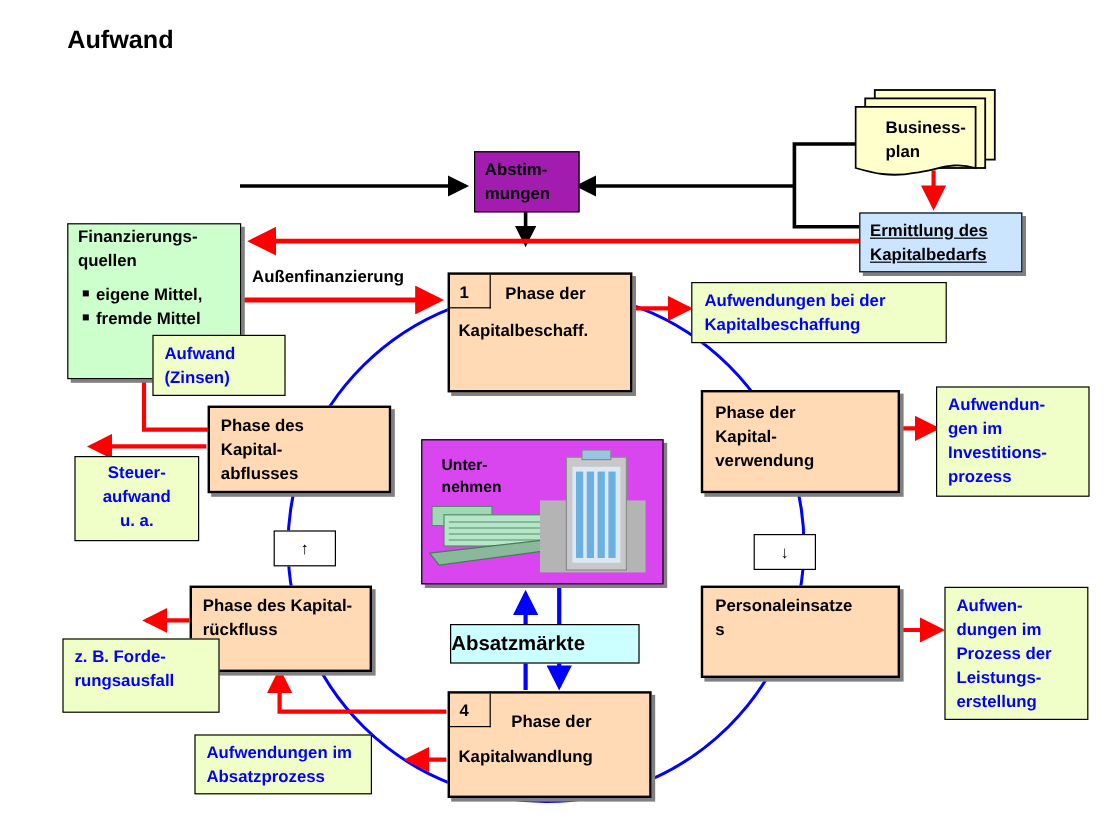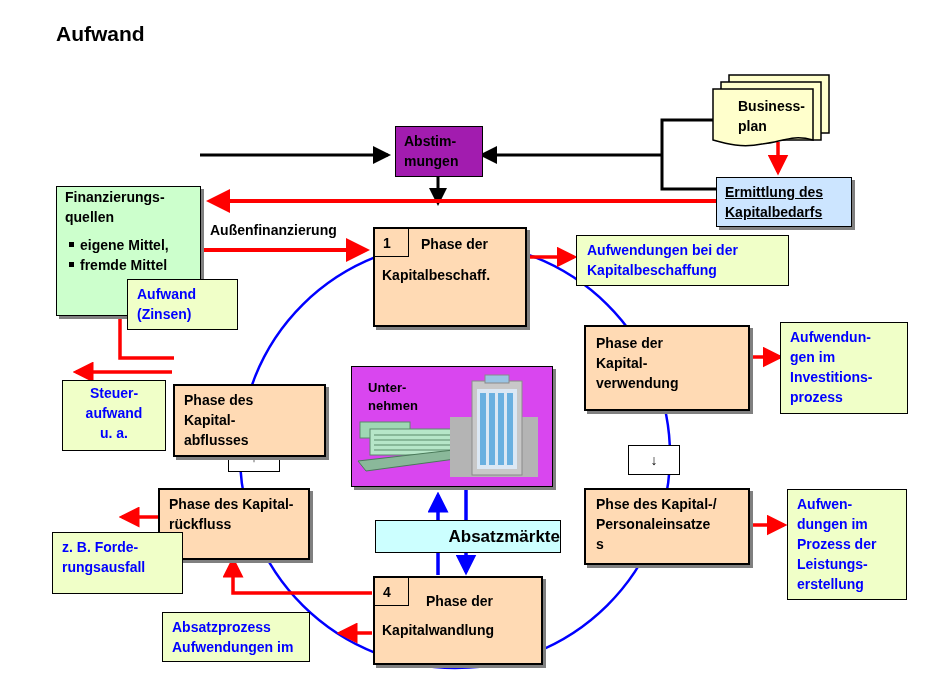--- a/index.html
+++ b/index.html
@@ -111,21 +111,20 @@
   <div>gen im</div>
   <div>Investitions-</div>
   <div>prozess</div>
 </div>
 
 <div class="arrowbox" style="left:628px;top:445px;">
   <span>↓</span>
 </div>
 
 <div class="box phase" style="left:584px;top:488px;width:166px;height:77px;padding:4px 10px;">
-  <div>Phse des Kapital-/</div>
   <div>Personaleinsatze</div>
   <div>s</div>
 </div>
 <div class="box note" style="left:787px;top:489px;width:120px;height:111px;padding:4px 9px;">
   <div>Aufwen-</div>
   <div>dungen im</div>
   <div>Prozess der</div>
   <div>Leistungs-</div>
   <div>erstellung</div>
 </div>
@@ -151,48 +150,48 @@
     <g fill="#6ab0e0">
         <rect x="128" y="26" width="6" height="72"></rect>
         <rect x="137" y="26" width="6" height="72"></rect>
         <rect x="146" y="26" width="6" height="72"></rect>
         <rect x="155" y="26" width="6" height="72"></rect>
       </g>
     <rect x="133" y="8" width="24" height="8" fill="#9ac4e4" stroke="#8a8a8a"></rect>
   </svg>
 </div>
 
-<div class="box cyan" style="left:375px;top:520px;width:186px;height:33px;font-size:17px;line-height:31px;text-align:right;">
+<div class="box cyan" style="left:375px;top:520px;width:158px;height:33px;font-size:17px;line-height:31px;text-align:left;">
   <span>Absatzmärkte</span>
 </div>
 
 <div class="box phase" style="left:373px;top:576px;width:170px;height:89px;">
   <div class="numcell">4</div>
   <div class="abs" style="left:51px;top:13px;">Phase der</div>
   <div class="abs" style="left:7px;top:42px;">Kapitalwandlung</div>
 </div>
 <div class="box note" style="left:162px;top:612px;width:148px;height:50px;padding:4px 9px;">
+  <div>Aufwendungen im</div>
   <div>Absatzprozess</div>
-  <div>Aufwendungen im</div>
 </div>
 
 <div class="box phase" style="left:158px;top:488px;width:152px;height:72px;padding:4px 9px;">
   <div>Phase des Kapital-</div>
   <div>rückfluss</div>
 </div>
 <div class="box note" style="left:52px;top:532px;width:131px;height:62px;padding:4px 9px;">
   <div>z. B. Forde-</div>
   <div>rungsausfall</div>
 </div>
 
 <div class="arrowbox" style="left:228px;top:442px;">
   <span>↑</span>
 </div>
 
-<div class="box phase" style="left:173px;top:338px;width:153px;height:73px;padding:4px 9px;margin-top:46px;">
+<div class="box phase" style="left:173px;top:338px;width:153px;height:73px;padding:4px 9px;">
   <div>Phase des</div>
   <div>Kapital-</div>
   <div>abflusses</div>
 </div>
 
 <div class="box note" style="left:127px;top:279px;width:111px;height:51px;padding:4px 9px;">
   <div>Aufwand</div>
   <div>(Zinsen)</div>
 </div>
 

